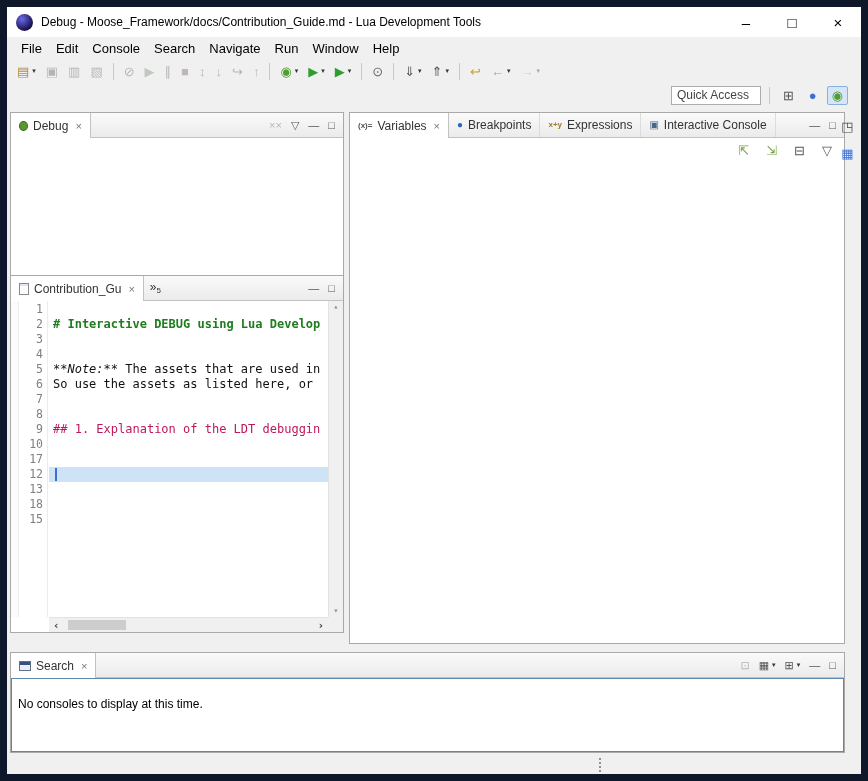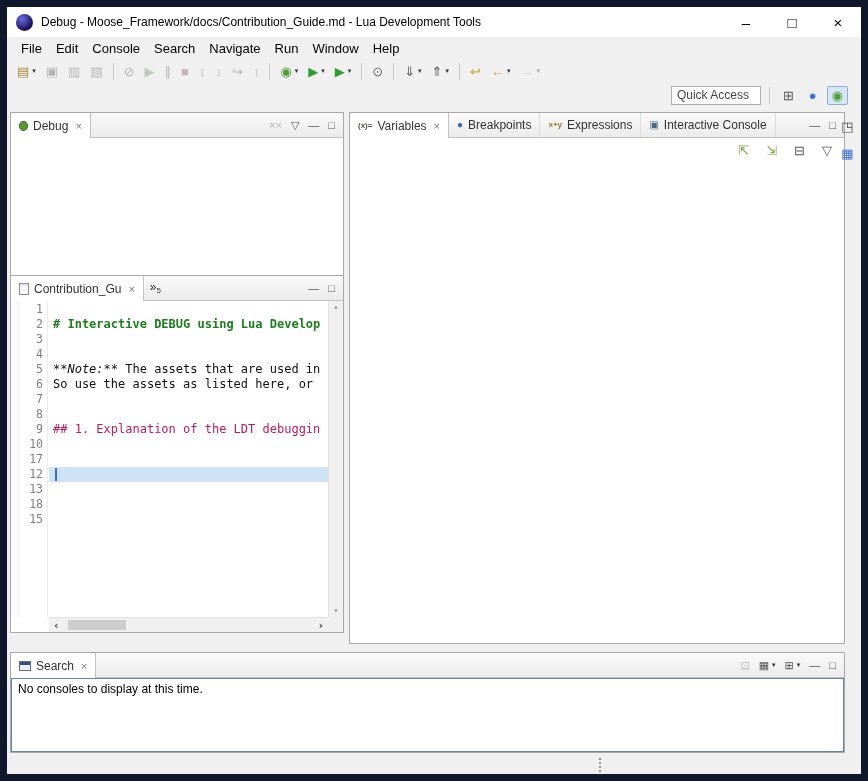--- a/index.html
+++ b/index.html
@@ -85,21 +85,21 @@
   .scroll-arrow { font-size:8px; color:#8a8a8a; line-height:1; }
   .ed-hscroll { position:absolute; left:38px; right:15px; bottom:0; height:15px; background:#f0f0f0;
                 border-top:1px solid #e2e2e2; display:flex; align-items:center;
                 justify-content:space-between; padding:0 4px; }
   .h-arrow { font-size:11px; color:#444; font-weight:bold; line-height:1; }
   .h-thumb { position:absolute; left:19px; top:2px; bottom:2px; width:58px; background:#cdcdcd; }
   .ed-corner { position:absolute; right:0; bottom:0; width:15px; height:15px; background:#f0f0f0; }
 
   
   .console-body { flex:1; border:1px solid #5e87b0; background:#fff; }
-  .console-msg { padding:3px 6px; font-size:12px; color:#000; }
+  .console-msg { padding:18px 6px; font-size:12px; color:#000; }
 
   
   .edge-strip { position:absolute; right:1px; top:104px; width:25px; display:flex; flex-direction:column;
                 align-items:center; gap:7px; padding-top:5px; }
   .edge-btn { width:20px; height:20px; display:flex; align-items:center; justify-content:center; }
   .edge-btn .tb-glyph { font-size:13px; }
 
   
   .statusbar { position:absolute; left:0; right:0; top:748px; bottom:0; background:#f0f0f0; }
   .grip { position:absolute; left:592px; top:3px; height:14px; width:0; border-left:2px dotted #909090; }

